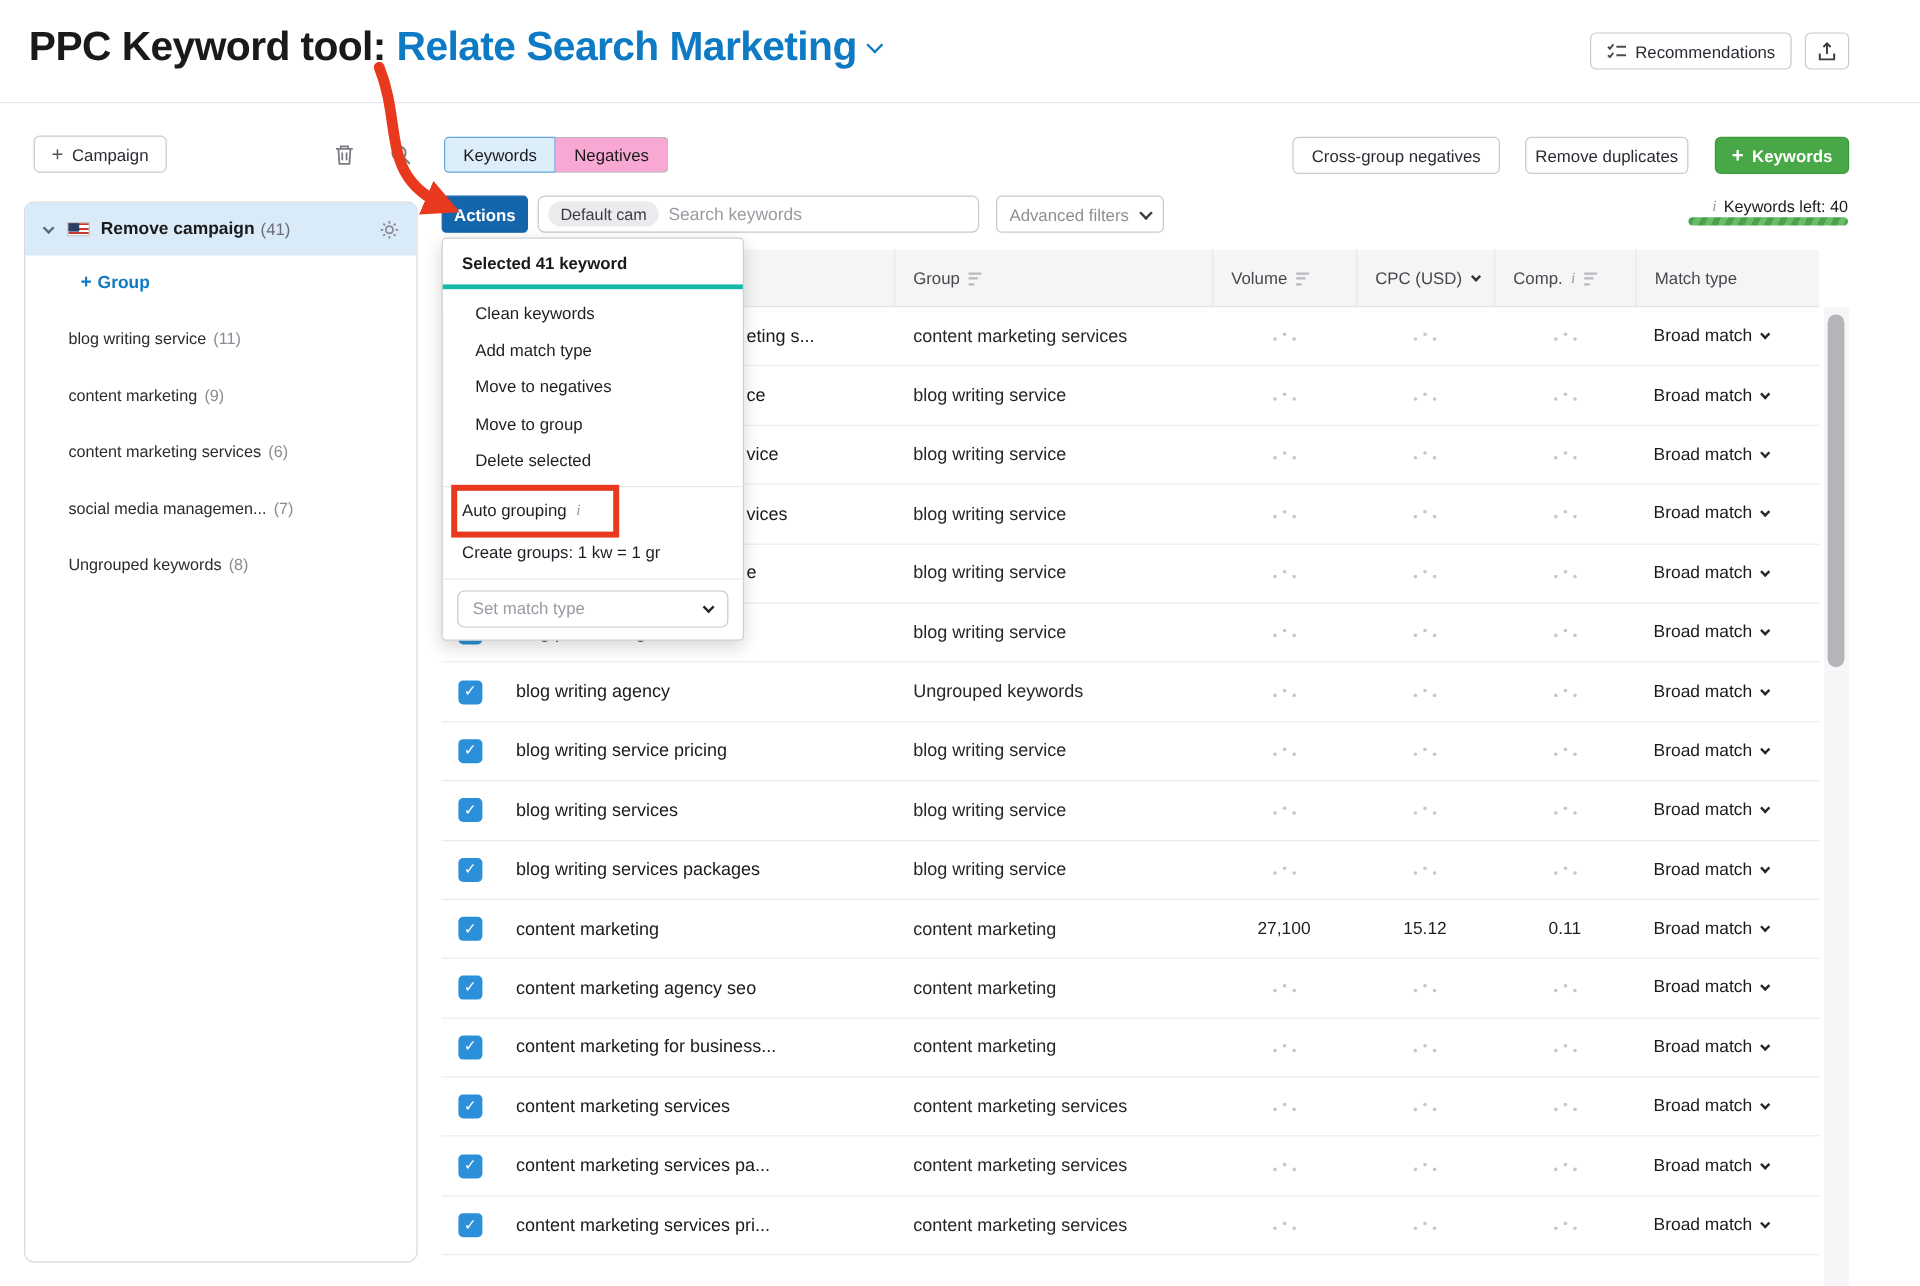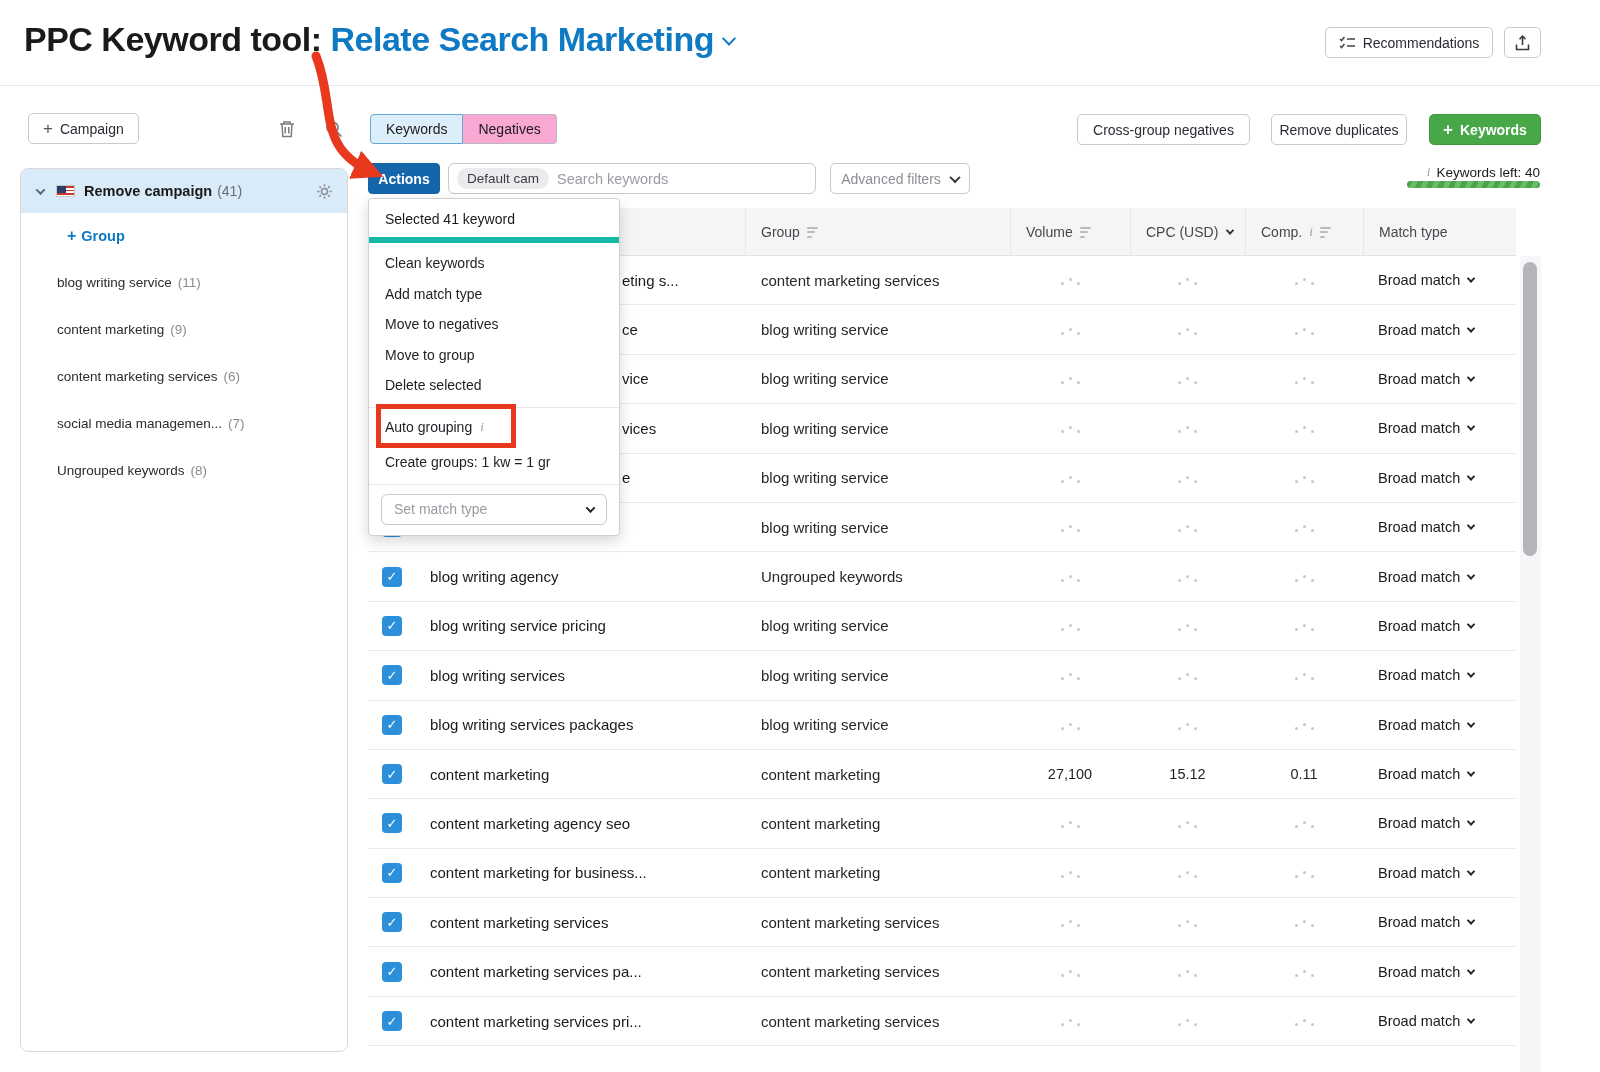--- a/index.html
+++ b/index.html
@@ -84,23 +84,23 @@
   .dots i.mid { transform:translateY(-4px); }
   .c-match { display:flex; align-items:center; gap:8px; padding-left:15px; font-size:14.5px; cursor:pointer; }
   .c-match .chev { width:6px; height:6px; color:#26262b; }
 
   
   #scroll-track { position:absolute; left:1520px; top:256px; width:21px; height:816px; background:#f6f6f8; }
   #scroll-thumb { position:absolute; left:1523px; top:262px; width:14px; height:294px; border-radius:7px; background:#b5b5b9; }
 
   
   #actions-menu { position:absolute; left:368px; top:198px; width:252px; background:#fff; border:1px solid #cfcfd4; border-radius:4px; box-shadow:0 5px 14px rgba(0,0,0,0.16); z-index:10; padding-bottom:10px; }
-  #menu-header { font-size:14px; font-weight:400; padding:12px 16px 10px 16px; border-bottom:6px solid #14b8a6; }
+  #menu-header { font-size:14px; font-weight:700; padding:12px 16px 10px 16px; border-bottom:4px solid #14b8a6; }
   .menu-item { font-size:14px; color:#1e1e24; padding:0 16px; height:30.5px; display:flex; align-items:center; gap:8px; cursor:pointer; }
-  #menu-items { padding:5px 0 6px 0;text-align:center; }
+  #menu-items { padding:5px 0 6px 11px;text-align:center; }
   .menu-sep { border-top:1px solid #e8e8eb; margin:0; }
   #auto-grouping-item { height:38px; }
   #create-groups-item { height:32px; margin-bottom:6px; }
   #set-match-type { margin:9px 12px 0 12px; height:31px; border:1px solid #c9c9ce; border-radius:6px; display:flex; align-items:center; justify-content:space-between; padding:0 12px; color:#9a9aa2; font-size:14px; cursor:pointer; }
   #set-match-type .chev { color:#26262b; width:7px; height:7px; }
 
   
   #red-rect { position:absolute; left:376px; top:404px; width:140px; height:44px; border:5px solid #e8391f; z-index:30; }
   #red-arrow { position:absolute; left:282px; top:48px; z-index:31; pointer-events:none; }
 

